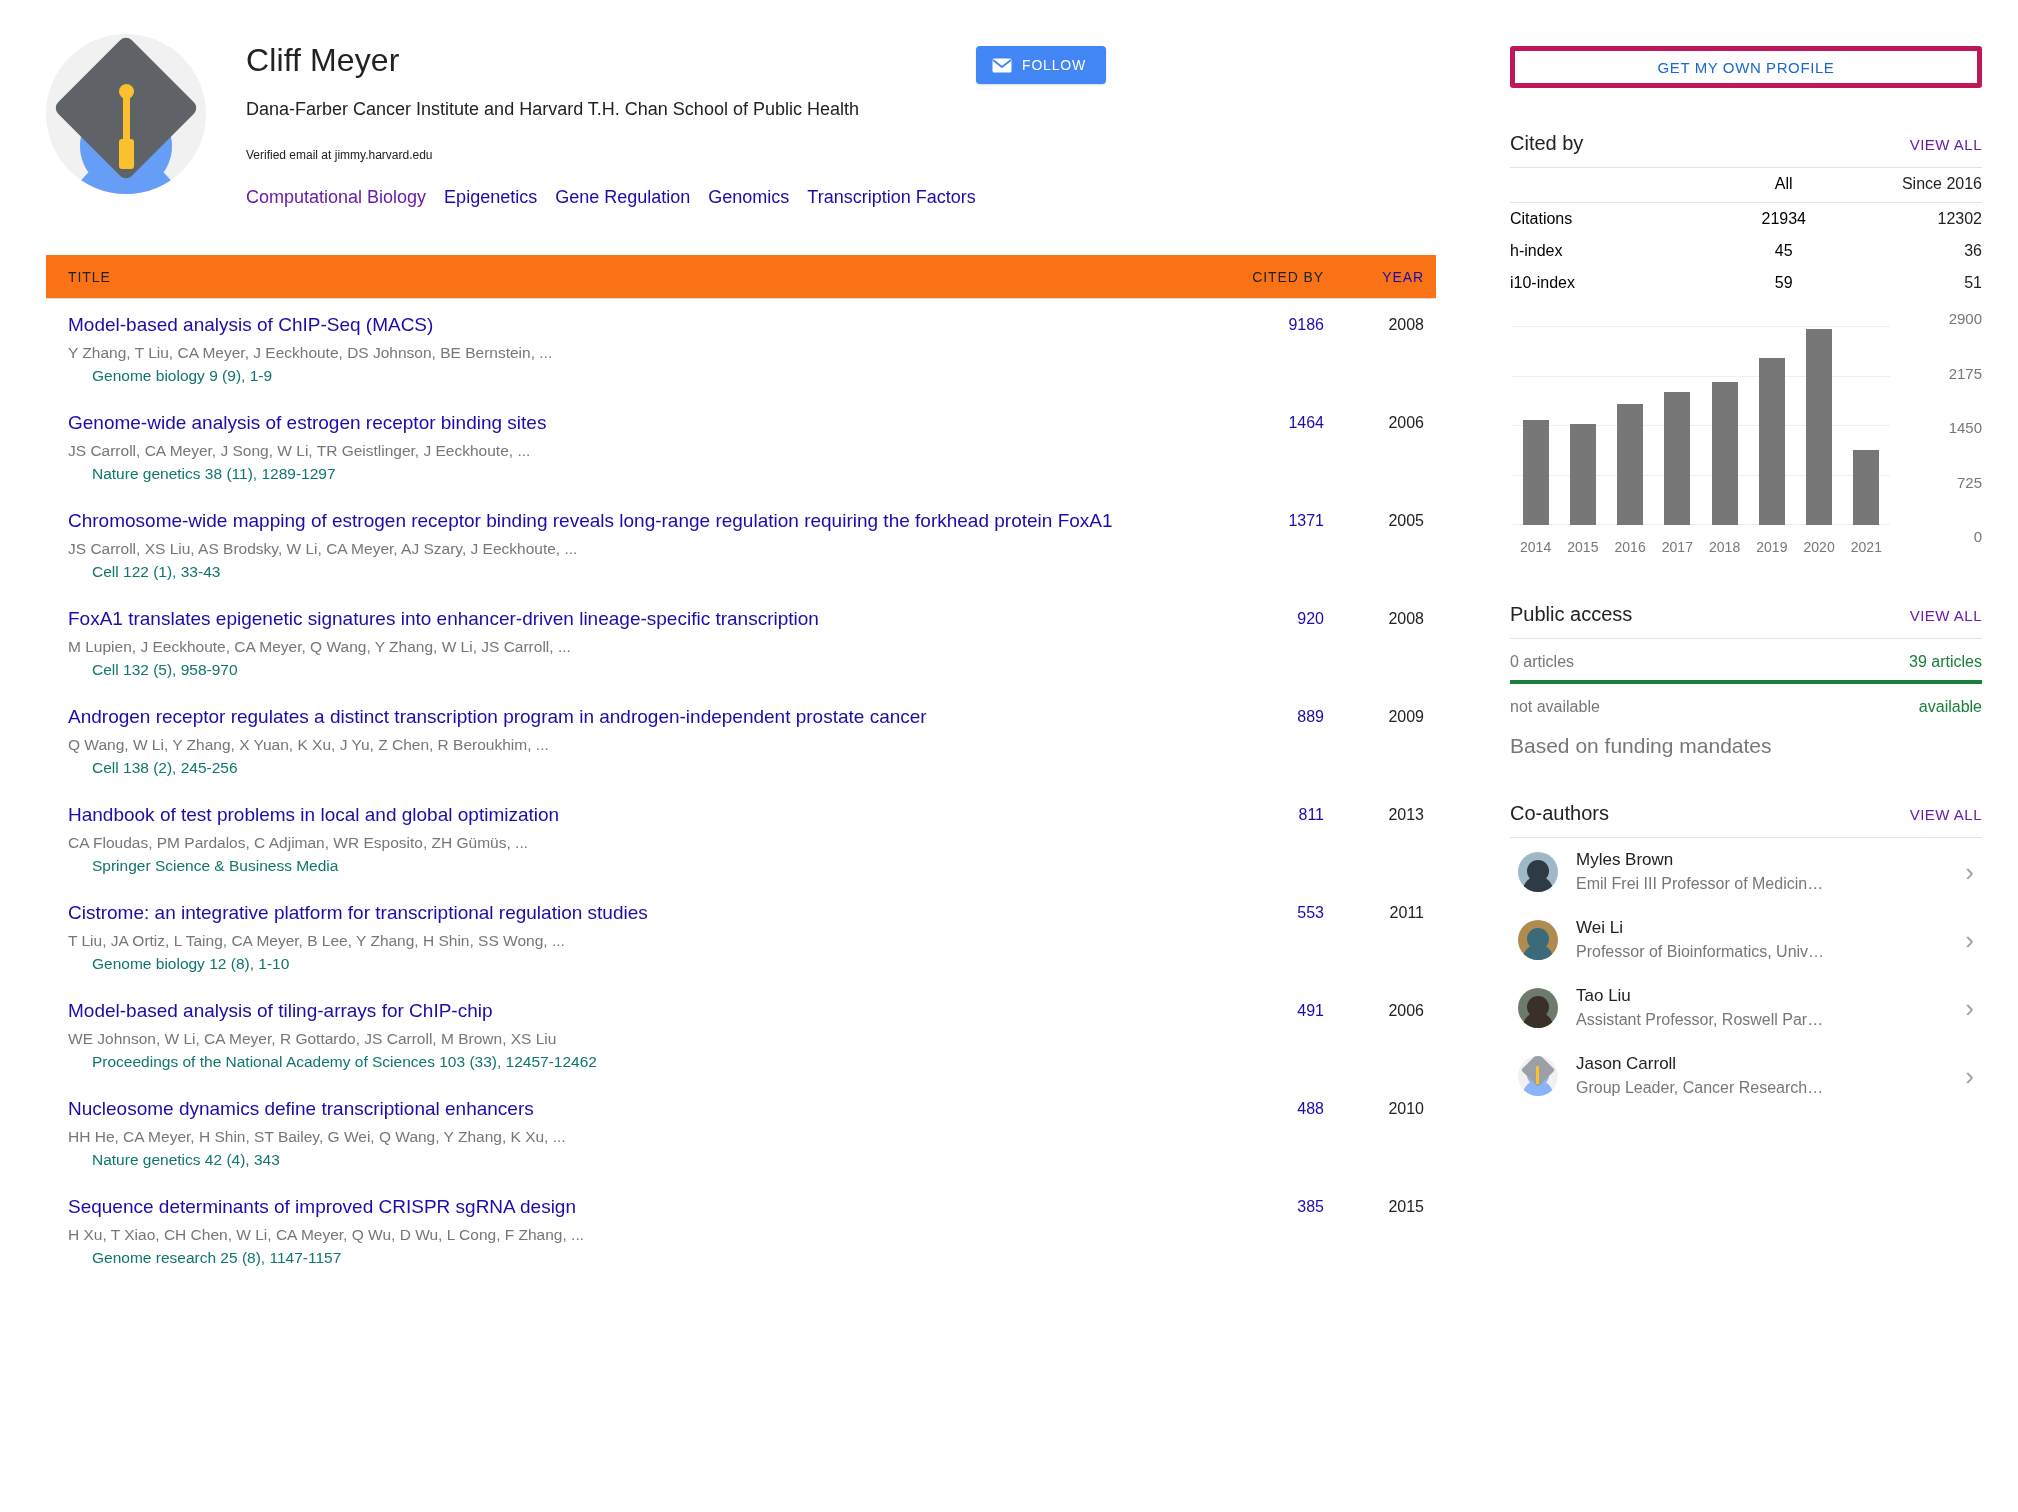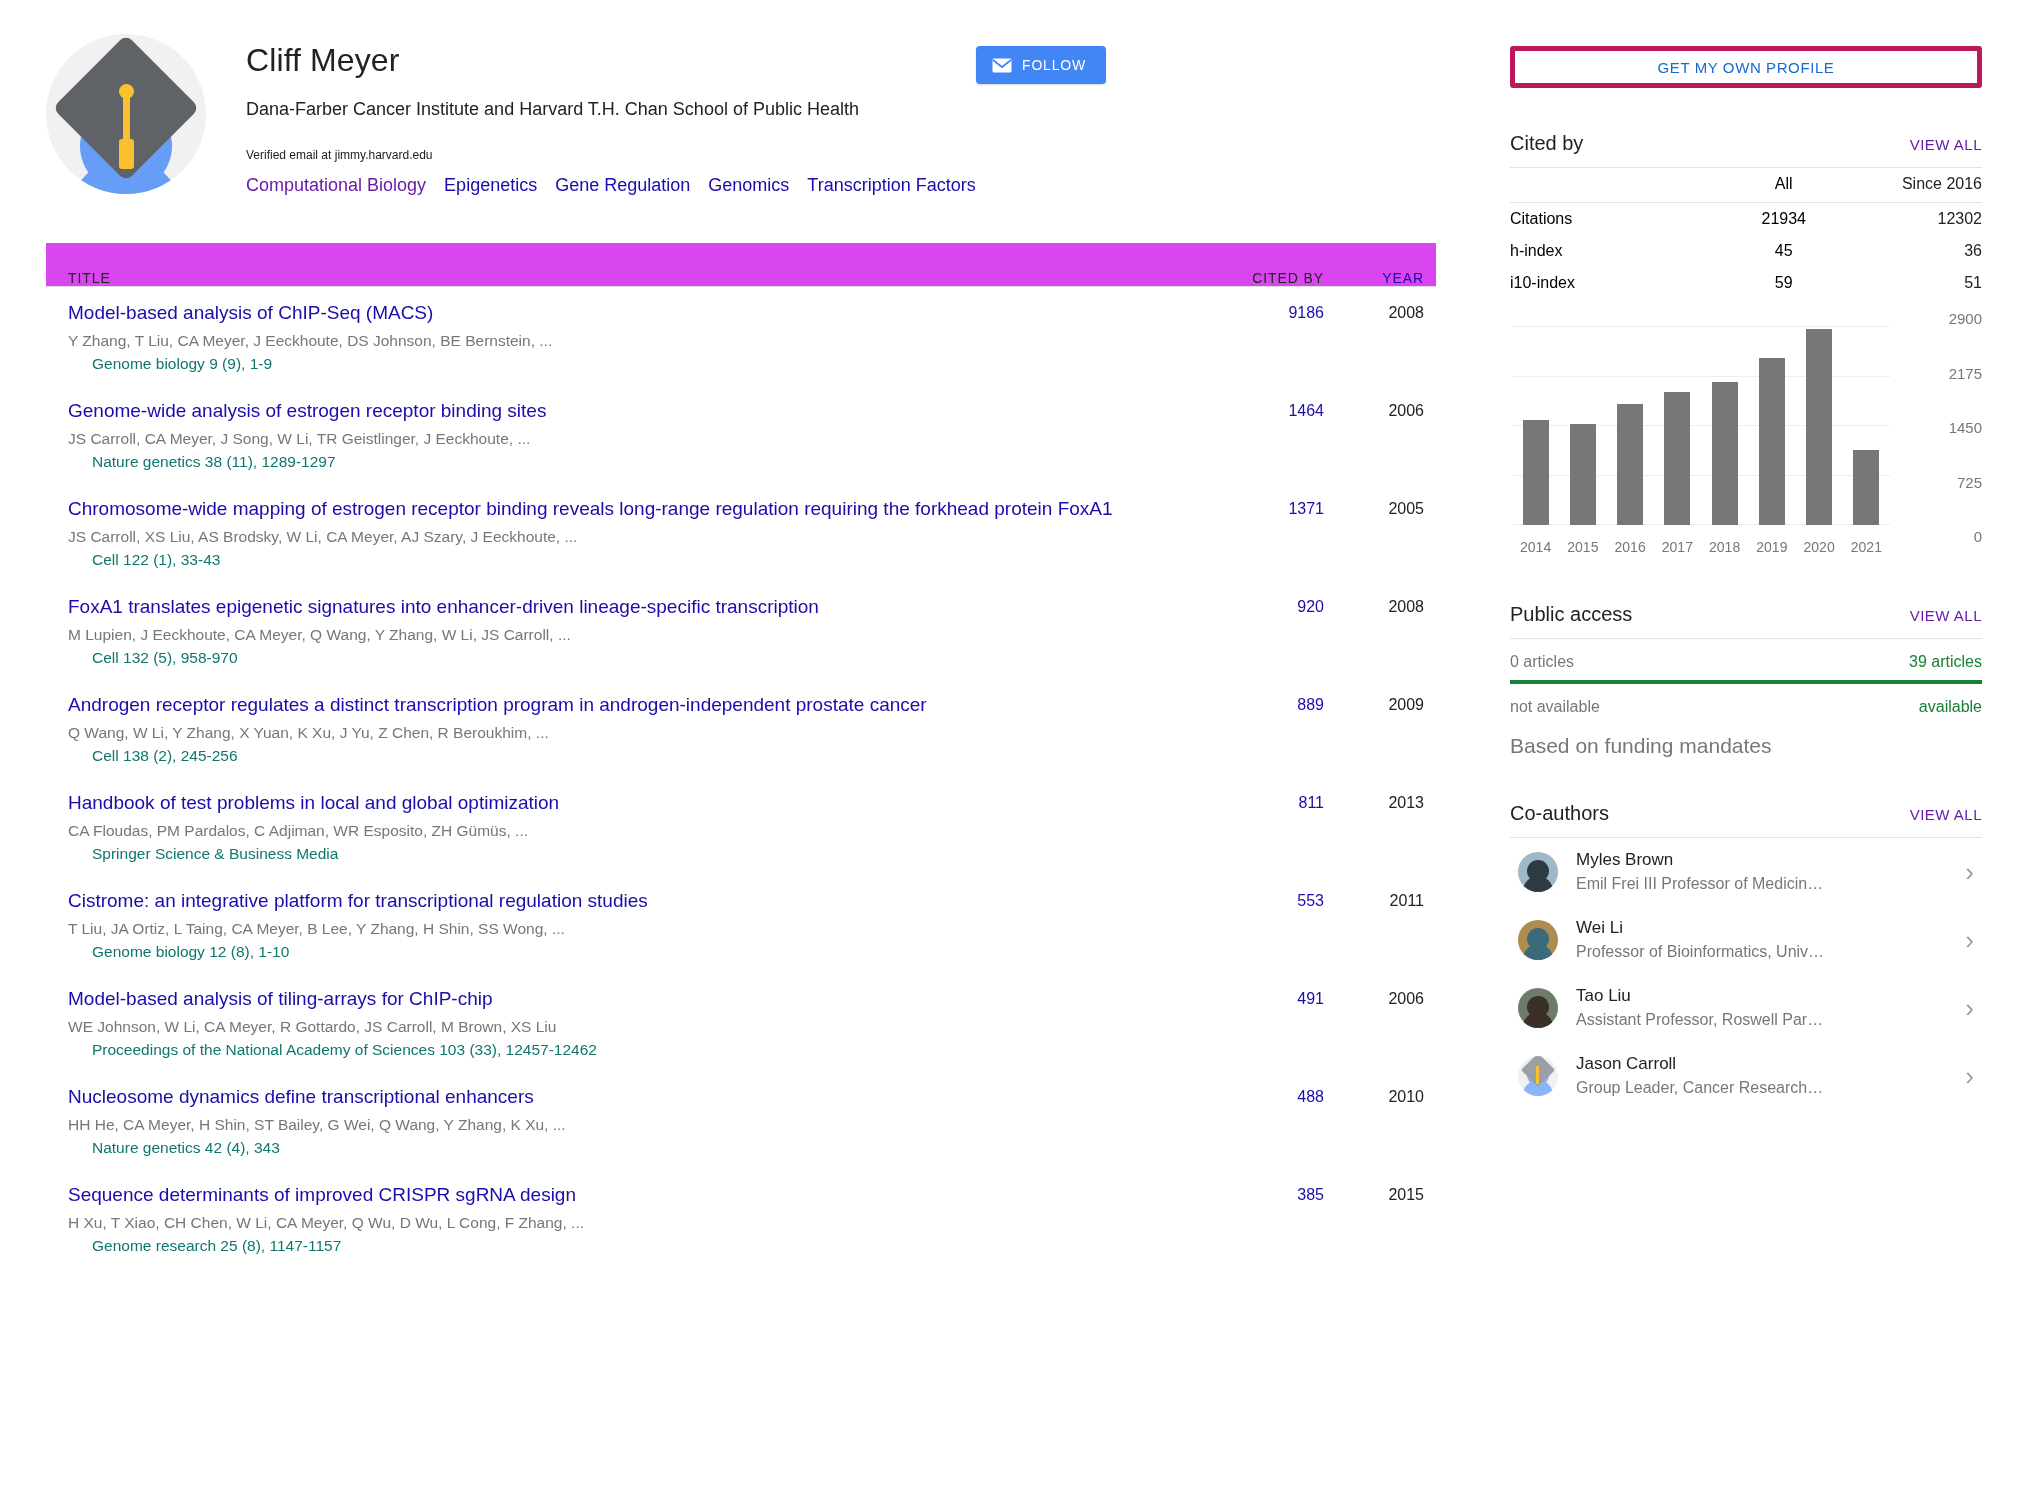--- a/index.html
+++ b/index.html
@@ -49,41 +49,41 @@
 
   .profile-info { margin-left: 40px; flex: 1; padding-top: 6px; }
   .profile-name {
     font-size: 32px; font-weight: 400; color: #222; letter-spacing: 0.1px;
     line-height: 40px;
   }
   .profile-affil {
     font-size: 18px; color: #222; line-height: 27px; margin-top: 16px;
   }
   .profile-email { font-size: 12px; color: #222; line-height: 27px; margin-top: 19px; }
-  .interests { margin-top: 6px; }
+  .interests { margin-top: 18px; }
   .interests a {
     font-size: 18px; color: #1a0dab; text-decoration: none; margin-right: 18px;
   }
   .interests a.visited { color: #681da8; }
 
   .follow-btn {
     position: absolute; right: 372px; top: 46px;
     background: #4285f4; color: #ffffff; border: none; border-radius: 4px;
     height: 38px; padding: 0 20px 0 16px; font-size: 14px; letter-spacing: 0.8px;
     display: flex; align-items: center; gap: 10px; cursor: pointer;
     box-shadow: 0 1px 2px rgba(0,0,0,0.15);
     font-family: "Liberation Sans", sans-serif;
   }
   .follow-btn svg { display: block; }
 
   
   .pubs { margin-top: 47px; margin-right: 42px; }
   .tbl-head {
-    display: flex; background: #d946ef; border-bottom: 1px solid #e0e0e0;
-    height: 44px; align-items: flex-end; padding: 0 12px 0 22px;
+    display: flex; background: #f97316; border-bottom: 1px solid #e0e0e0;
+    height: 44px; align-items: center; padding: 0 12px 0 22px;
   }
   .th-title { flex: 1; font-size: 14px; letter-spacing: 0.9px; color: #222; }
   .th-cited {
     width: 128px; text-align: right; font-size: 14px; letter-spacing: 0.9px; color: #222;
   }
   .th-year {
     width: 100px; text-align: right; font-size: 14px; letter-spacing: 0.9px; color: #1a0dab;
   }
 
   .pub-row {

